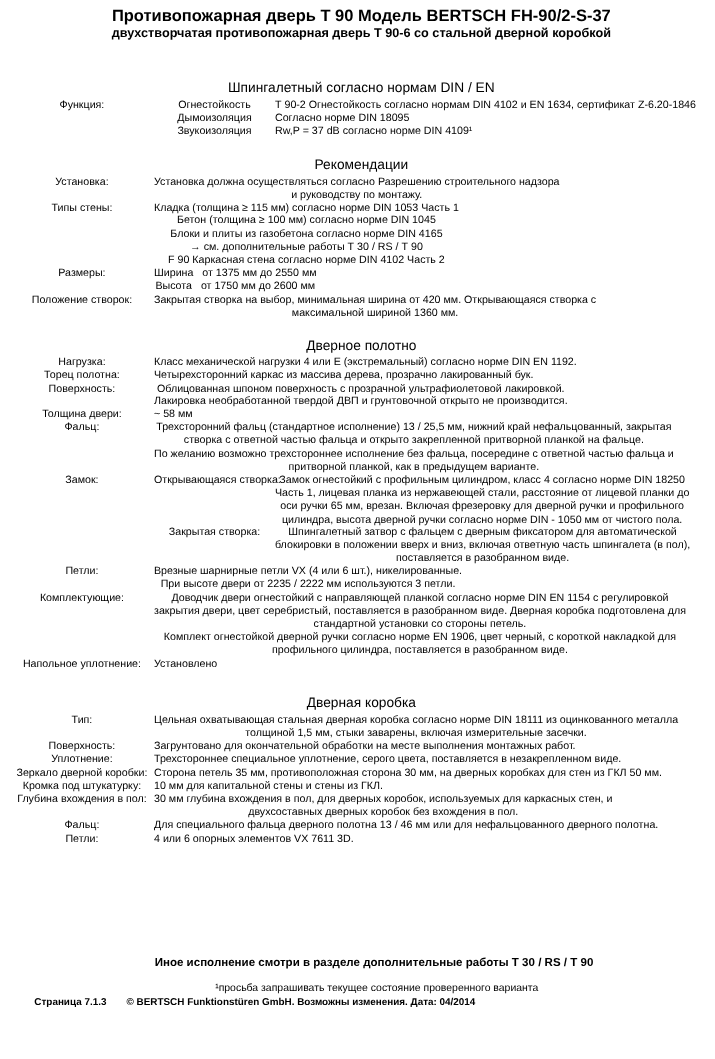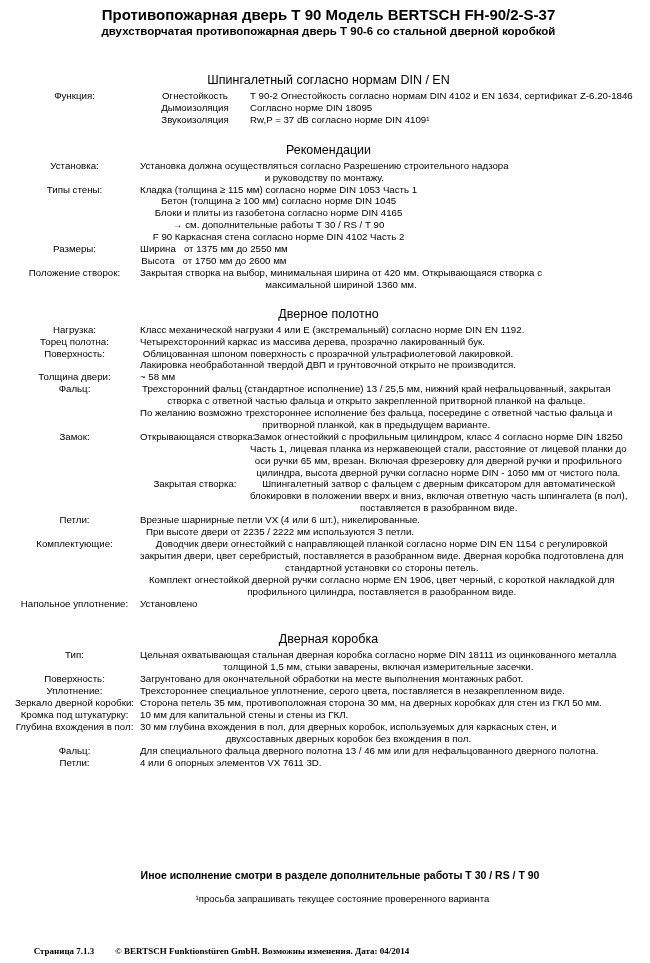--- a/index.html
+++ b/index.html
@@ -64,26 +64,24 @@
     padding-left: 23px;
   }
   .footnote {
     margin-top: 11px;
     font-size: 9.5px;
     line-height: 12px;
     white-space: pre;
     margin-left: 28px;
   }
   .footer {
-    margin-top: 40px;
     display: flex;
     font-size: 9px;
     line-height: 12px;
     font-weight: bold;
-    font-family: Liberation Serif, serif;
   }
   .footer-page { width: 102px; flex: none; white-space: pre; }
   .footer-copy { white-space: pre; }
 </style>
 </head>
 <body>
 
 <div class="page">
   <h1 class="doc-title">Противопожарная дверь Т 90 Модель BERTSCH FH-90/2-S-37</h1>
   <h2 class="doc-subtitle">двухстворчатая противопожарная дверь Т 90-6 со стальной дверной коробкой</h2>

